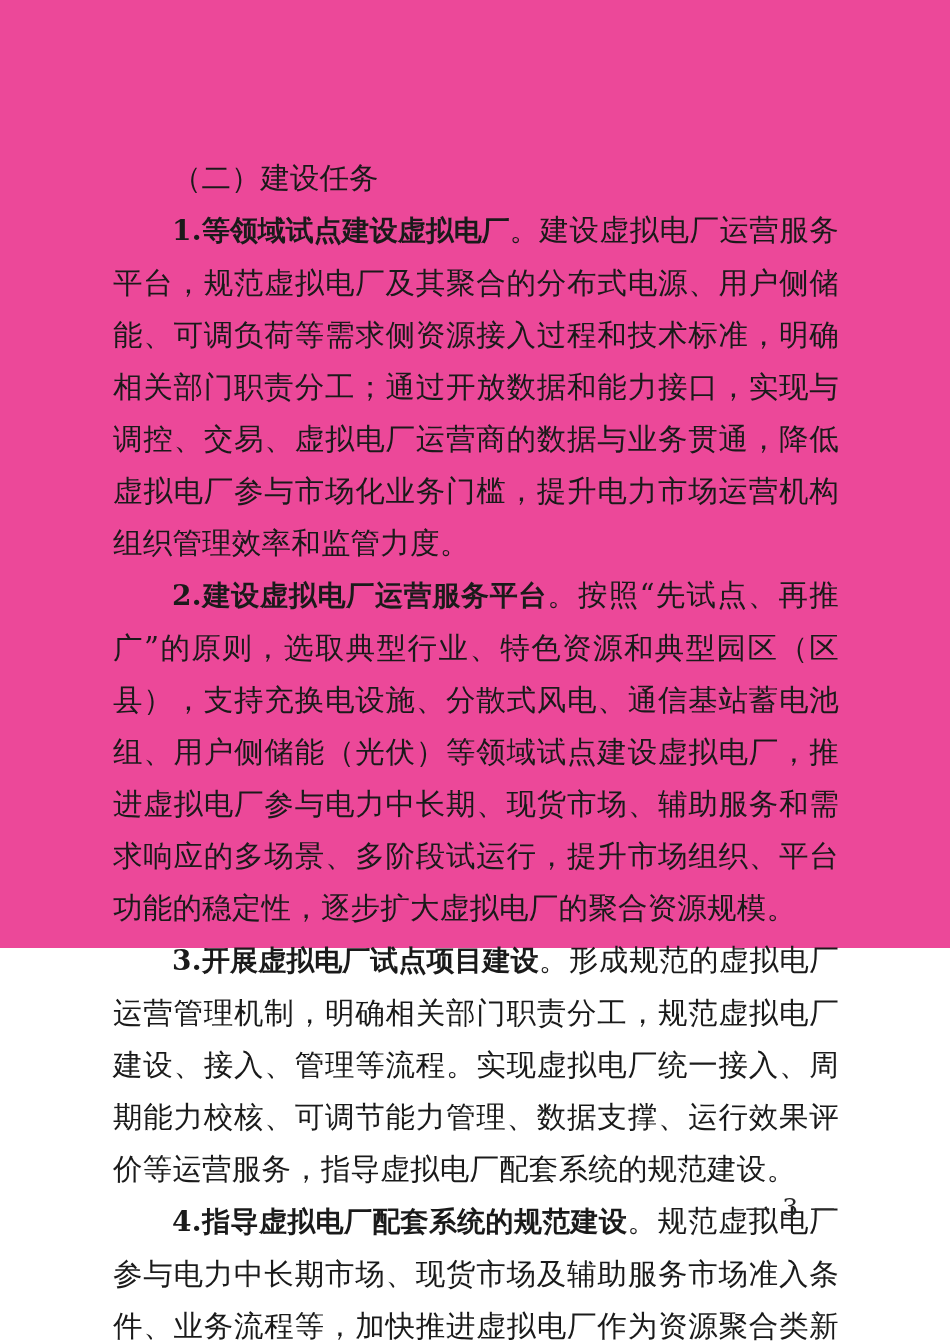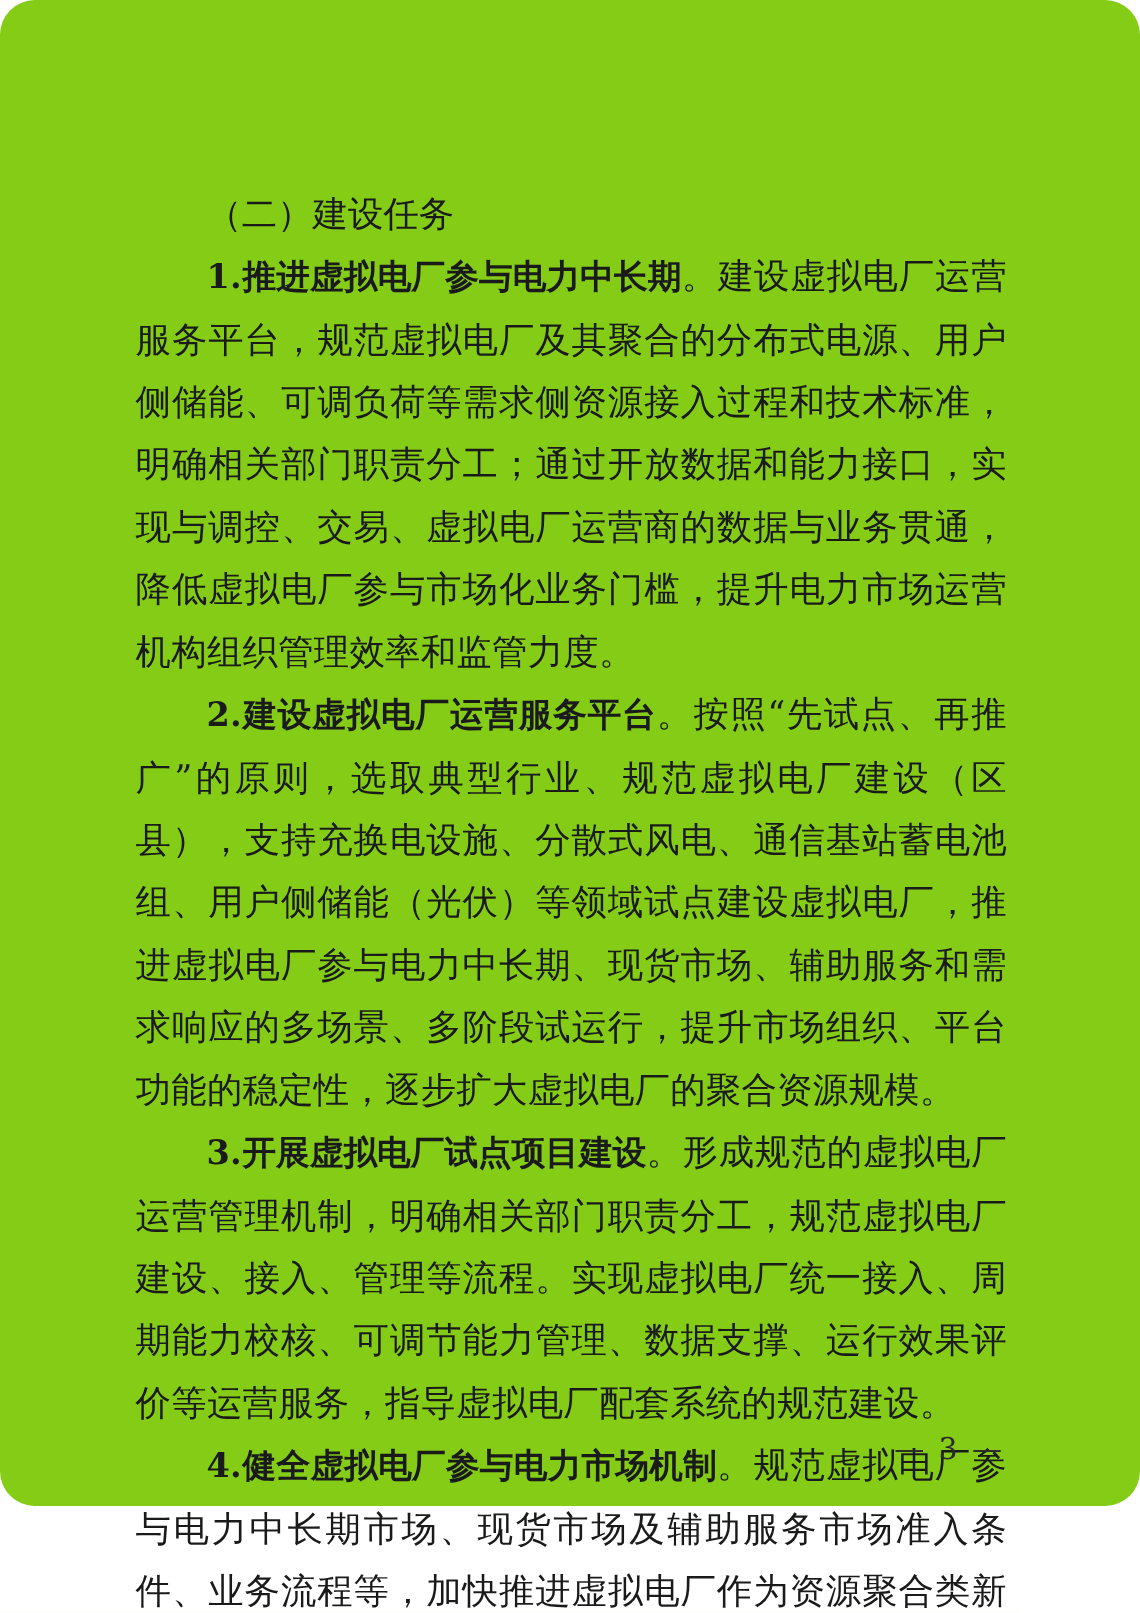--- a/index.html
+++ b/index.html
@@ -12,23 +12,22 @@
     height: 1344px;
     position: relative;
     font-family: "DejaVu Serif", "Liberation Serif", serif;
     color: #1a1a1a;
     overflow: hidden;
   }
   .page {
     position: absolute;
     left: 0; top: 0;
     width: 950px;
-    height: 1255px;
-    background: #84cc16;
-    border-radius: 29px;
+    height: 948px;
+    background: #ec4899;
   }
   .content {
     position: absolute;
     left: 113px;
     top: 152px;
     width: 726px;
   }
   
   .para {
     font-family: "DejaVu Serif", "Liberation Serif", serif;
@@ -77,25 +76,25 @@
 </style>
 </head>
 <body>
 
 <div class="page">
 
   <div class="content">
 
     <p class="section-heading">（二）建设任务</p>
 
-    <p class="para"><span class="lead-num">1.</span><span class="lead">推进虚拟电厂参与电力中长期</span><span>。建设虚拟电厂运营服务平台，规范虚拟电厂及其聚合的分布式电源、用户侧储能、可调负荷等需求侧资源接入过程和技术标准，明确相关部门职责分工；通过开放数据和能力接口，实现与调控、交易、虚拟电厂运营商的数据与业务贯通，降低虚拟电厂参与市场化业务门槛，提升电力市场运营机构组织管理效率和监管力度。</span></p>
+    <p class="para"><span class="lead-num">1.</span><span class="lead">等领域试点建设虚拟电厂</span><span>。建设虚拟电厂运营服务平台，规范虚拟电厂及其聚合的分布式电源、用户侧储能、可调负荷等需求侧资源接入过程和技术标准，明确相关部门职责分工；通过开放数据和能力接口，实现与调控、交易、虚拟电厂运营商的数据与业务贯通，降低虚拟电厂参与市场化业务门槛，提升电力市场运营机构组织管理效率和监管力度。</span></p>
 
-    <p class="para"><span class="lead-num">2.</span><span class="lead">建设虚拟电厂运营服务平台</span><span>。按照“先试点、再推广”的原则，选取典型行业、规范虚拟电厂建设（区县），支持充换电设施、分散式风电、通信基站蓄电池组、用户侧储能（光伏）等领域试点建设虚拟电厂，推进虚拟电厂参与电力中长期、现货市场、辅助服务和需求响应的多场景、多阶段试运行，提升市场组织、平台功能的稳定性，逐步扩大虚拟电厂的聚合资源规模。</span></p>
+    <p class="para"><span class="lead-num">2.</span><span class="lead">建设虚拟电厂运营服务平台</span><span>。按照“先试点、再推广”的原则，选取典型行业、特色资源和典型园区（区县），支持充换电设施、分散式风电、通信基站蓄电池组、用户侧储能（光伏）等领域试点建设虚拟电厂，推进虚拟电厂参与电力中长期、现货市场、辅助服务和需求响应的多场景、多阶段试运行，提升市场组织、平台功能的稳定性，逐步扩大虚拟电厂的聚合资源规模。</span></p>
 
     <p class="para"><span class="lead-num">3.</span><span class="lead">开展虚拟电厂试点项目建设</span><span>。形成规范的虚拟电厂运营管理机制，明确相关部门职责分工，规范虚拟电厂建设、接入、管理等流程。实现虚拟电厂统一接入、周期能力校核、可调节能力管理、数据支撑、运行效果评价等运营服务，指导虚拟电厂配套系统的规范建设。</span></p>
 
-    <p class="para"><span class="lead-num">4.</span><span class="lead">健全虚拟电厂参与电力市场机制</span><span>。规范虚拟电厂参与电力中长期市场、现货市场及辅助服务市场准入条件、业务流程等，加快推进虚拟电厂作为资源聚合类新型经营主体整体参与电力中长期市场和现货市场交易，并明确相应的电量电费计算原则。鼓励虚拟电厂开展业务创新，提供节能服务、能源解决方案设计、</span></p>
+    <p class="para"><span class="lead-num">4.</span><span class="lead">指导虚拟电厂配套系统的规范建设</span><span>。规范虚拟电厂参与电力中长期市场、现货市场及辅助服务市场准入条件、业务流程等，加快推进虚拟电厂作为资源聚合类新型经营主体整体参与电力中长期市场和现货市场交易，并明确相应的电量电费计算原则。鼓励虚拟电厂开展业务创新，提供节能服务、能源解决方案设计、</span></p>
 
   </div>
 
   <div class="footer">— 3 —</div>
 
 </div>
 
 </body></html>

